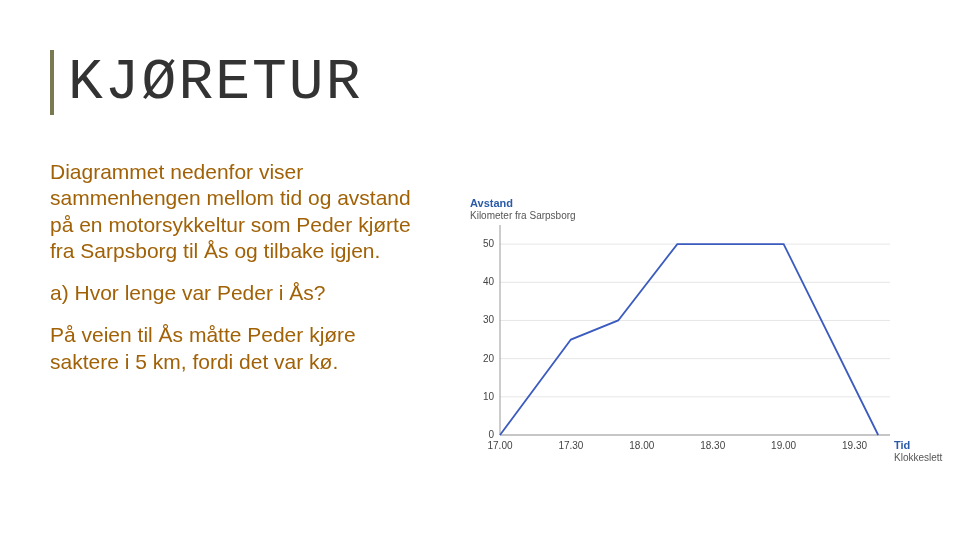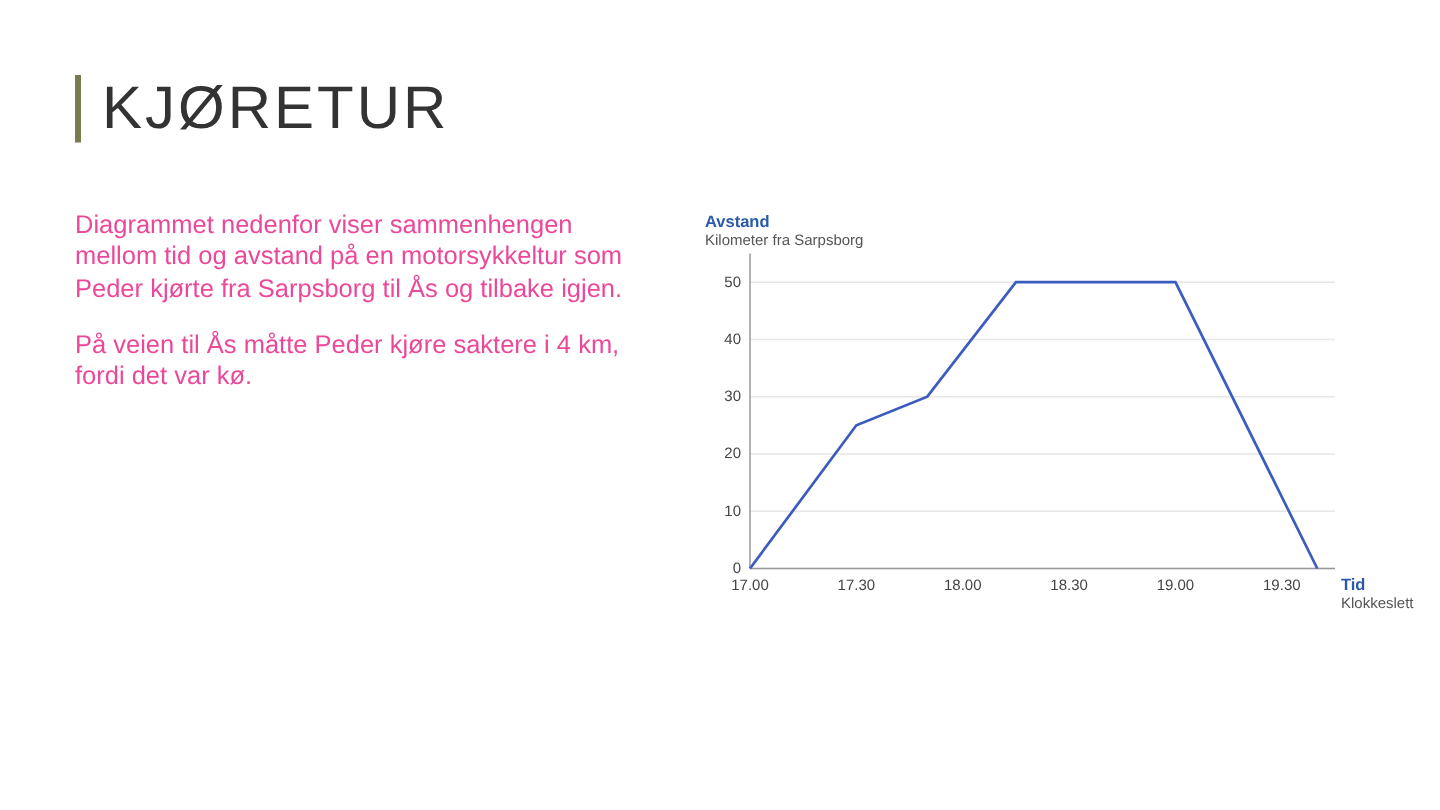--- a/index.html
+++ b/index.html
@@ -12,60 +12,63 @@
     padding: 50px 40px 30px 50px;
     position: relative;
     overflow: hidden;
   }
   .title-wrap {
     border-left: 4px solid #7a7a52;
     padding-left: 14px;
     margin-bottom: 44px;
   }
   h1 {
-    font-size: 40px;
+    font-size: 58px;
     font-weight: 400;
     letter-spacing: 2px;
     color: #333;
+    font-family: Liberation Mono, monospace;
   }
   .content {
     display: flex;
     flex-direction: row;
     gap: 30px;
   }
   .textcol {
     width: 380px;
-    font-size: 17px;
+    font-size: 21px;
     line-height: 1.25;
-    color: #ec4899;
+    color: #a16207;
   }
   .textcol p { margin-bottom: 16px; }
   .chartcol {
     flex: 1;
     position: relative;
+    margin-top: 36px;
   }
   svg { overflow: visible; }
   .axis-title { font-size: 11px; fill: #2a5aa8; font-weight: bold; }
   .axis-sub   { font-size: 10px; fill: #555; }
   .tick-label { font-size: 10px; fill: #444; }
   .gridline   { stroke: #e6e6e6; stroke-width: 1; }
   .axis-line  { stroke: #999; stroke-width: 1; }
   .data-line  { stroke: #3b5bbf; stroke-width: 1.8; fill: none; }
 </style>
 </head>
 <body>
 
 <div class="title-wrap">
   <h1>KJØRETUR</h1>
 </div>
 
 <div class="content">
   <div class="textcol">
     <p>Diagrammet nedenfor viser sammenhengen mellom tid og avstand på en motorsykkeltur som Peder kjørte fra Sarpsborg til Ås og tilbake igjen.</p>
-    <p>På veien til Ås måtte Peder kjøre saktere i 4 km, fordi det var kø.</p>
+    <p>a) Hvor lenge var Peder i Ås?</p>
+    <p>På veien til Ås måtte Peder kjøre saktere i 5 km, fordi det var kø.</p>
   </div>
 
   <div class="chartcol">
     <svg id="chart-svg" width="460" height="280">
         <text x="10" y="12" class="axis-title">Avstand</text>
         <text x="10" y="24" class="axis-sub">Kilometer fra Sarpsborg</text>
         <line x1="40" x2="430" y1="240" y2="240" class="gridline"></line>
         <text x="34" y="243" text-anchor="end" class="tick-label">0</text>
         <line x1="40" x2="430" y1="201.8181818181818" y2="201.8181818181818" class="gridline"></line>
         <text x="34" y="204.8181818181818" text-anchor="end" class="tick-label">10</text>

